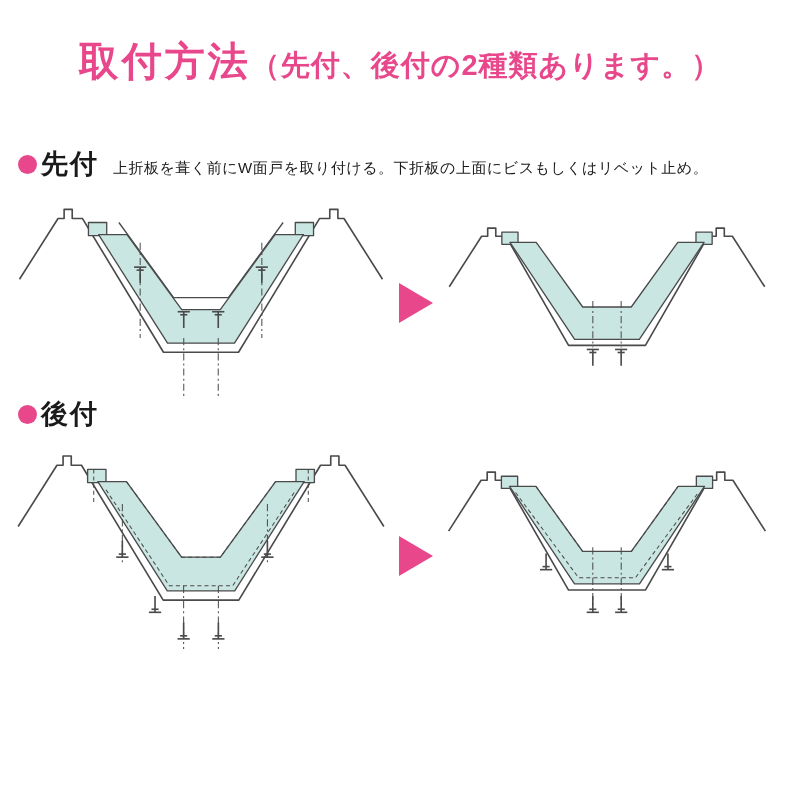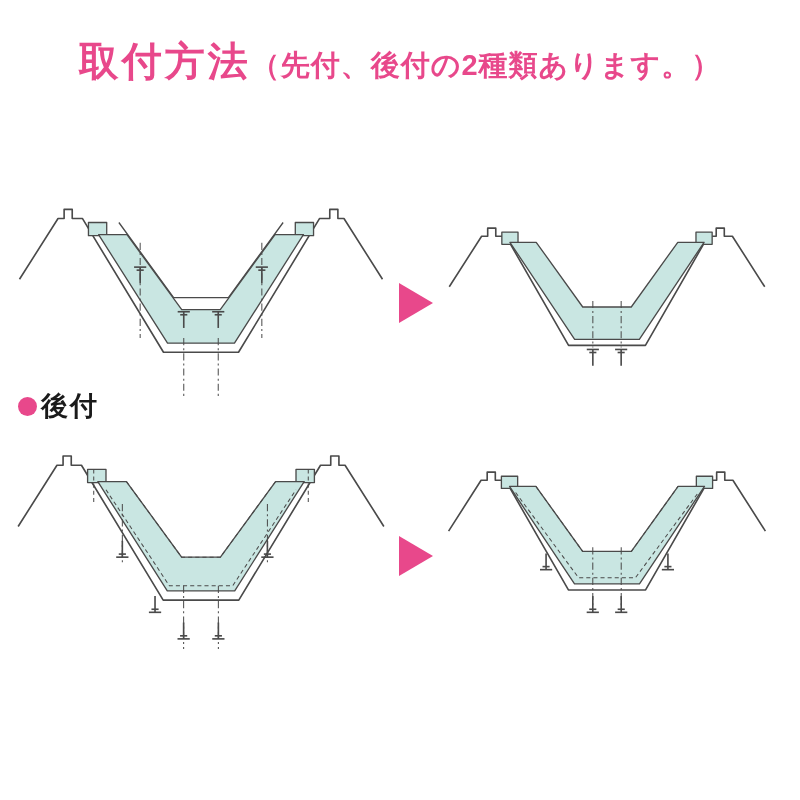--- a/index.html
+++ b/index.html
@@ -16,21 +16,21 @@
   .section-header{
     position:absolute;left:18px;display:flex;align-items:baseline;white-space:nowrap;
   }
   .bullet{
     width:19px;height:19px;border-radius:50%;background:#e8488b;
     align-self:center;margin-right:4px;flex:0 0 auto;
   }
   .section-label{font-size:27px;font-weight:bold;color:#1a1a1a;letter-spacing:2px;}
   .section-desc{font-size:15px;color:#1a1a1a;margin-left:14px;letter-spacing:0.5px;}
   .s1-header{top:146px;}
-  .s2-header{top:388px;}
+  .s2-header{top:396px;}
   .diagram{position:absolute;}
   .d-s1-left{left:12px;top:186px;width:378px;height:218px;}
   .d-s1-right{left:443px;top:216px;width:328px;height:182px;}
   .d-s2-left{left:12px;top:432px;width:378px;height:236px;}
   .d-s2-right{left:443px;top:460px;width:328px;height:198px;}
   .arrow{position:absolute;width:34px;height:40px;}
   .a-s1{left:399px;top:283px;}
   .a-s2{left:399px;top:536px;}
   svg{display:block;width:100%;height:100%;}
   .plate{fill:none;stroke:#4a4a4a;stroke-width:1.6;stroke-linejoin:round;}
@@ -57,20 +57,25 @@
         <line x1="-3.5" y1="-3" x2="3.5" y2="-3"></line>
         <line x1="0" y1="0" x2="0" y2="-16"></line>
       </g>
     </defs>
   </svg>
 
   <div class="title">
     <span class="main">取付方法</span><span class="sub">（先付、後付の2種類あります。）</span>
   </div>
 
+  <div class="section-header s1-header">
+    <span class="bullet"></span>
+    <span class="section-label">先付</span>
+    <span class="section-desc">上折板を葺く前にW面戸を取り付ける。下折板の上面にビスもしくはリベット止め。</span>
+  </div>
 
   <div class="diagram d-s1-left">
     <svg viewBox="0 0 370 215">
       <path class="plate" d="M6,92 L44,32 L50,32 L50,23 L58,23 L58,32 L68,32 L148,164 L222,164 L302,32 L312,32 L312,23 L320,23 L320,32 L326,32 L364,92"></path>
       <path class="plate-thin" d="M104,36 L158,110 L212,110 L266,36"></path>
       <rect class="filler" x="74" y="36" width="18" height="13"></rect>
       <rect class="filler" x="278" y="36" width="18" height="13"></rect>
       <path class="filler" d="M84,48 L152,155 L218,155 L286,48 L258,48 L204,122 L166,122 L112,48 Z"></path>
       <line class="dashline" x1="125" y1="56" x2="125" y2="150"></line>
       <line class="dashline" x1="245" y1="56" x2="245" y2="150"></line>

